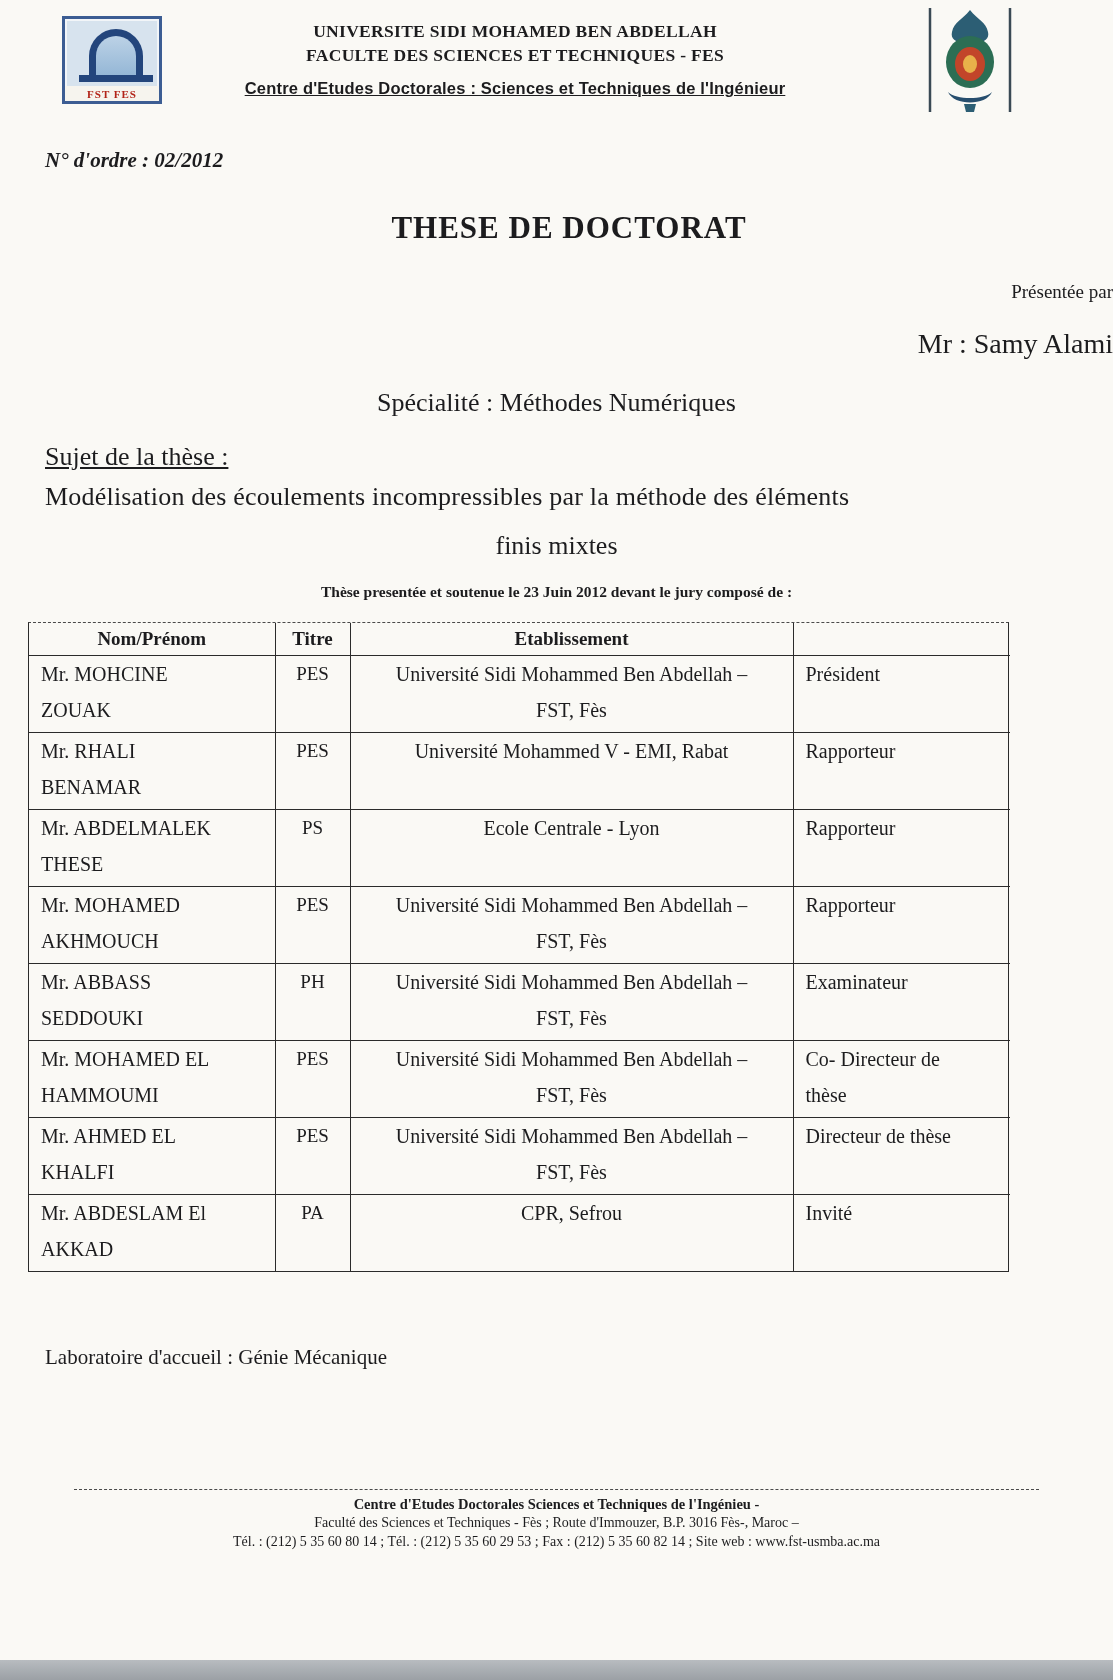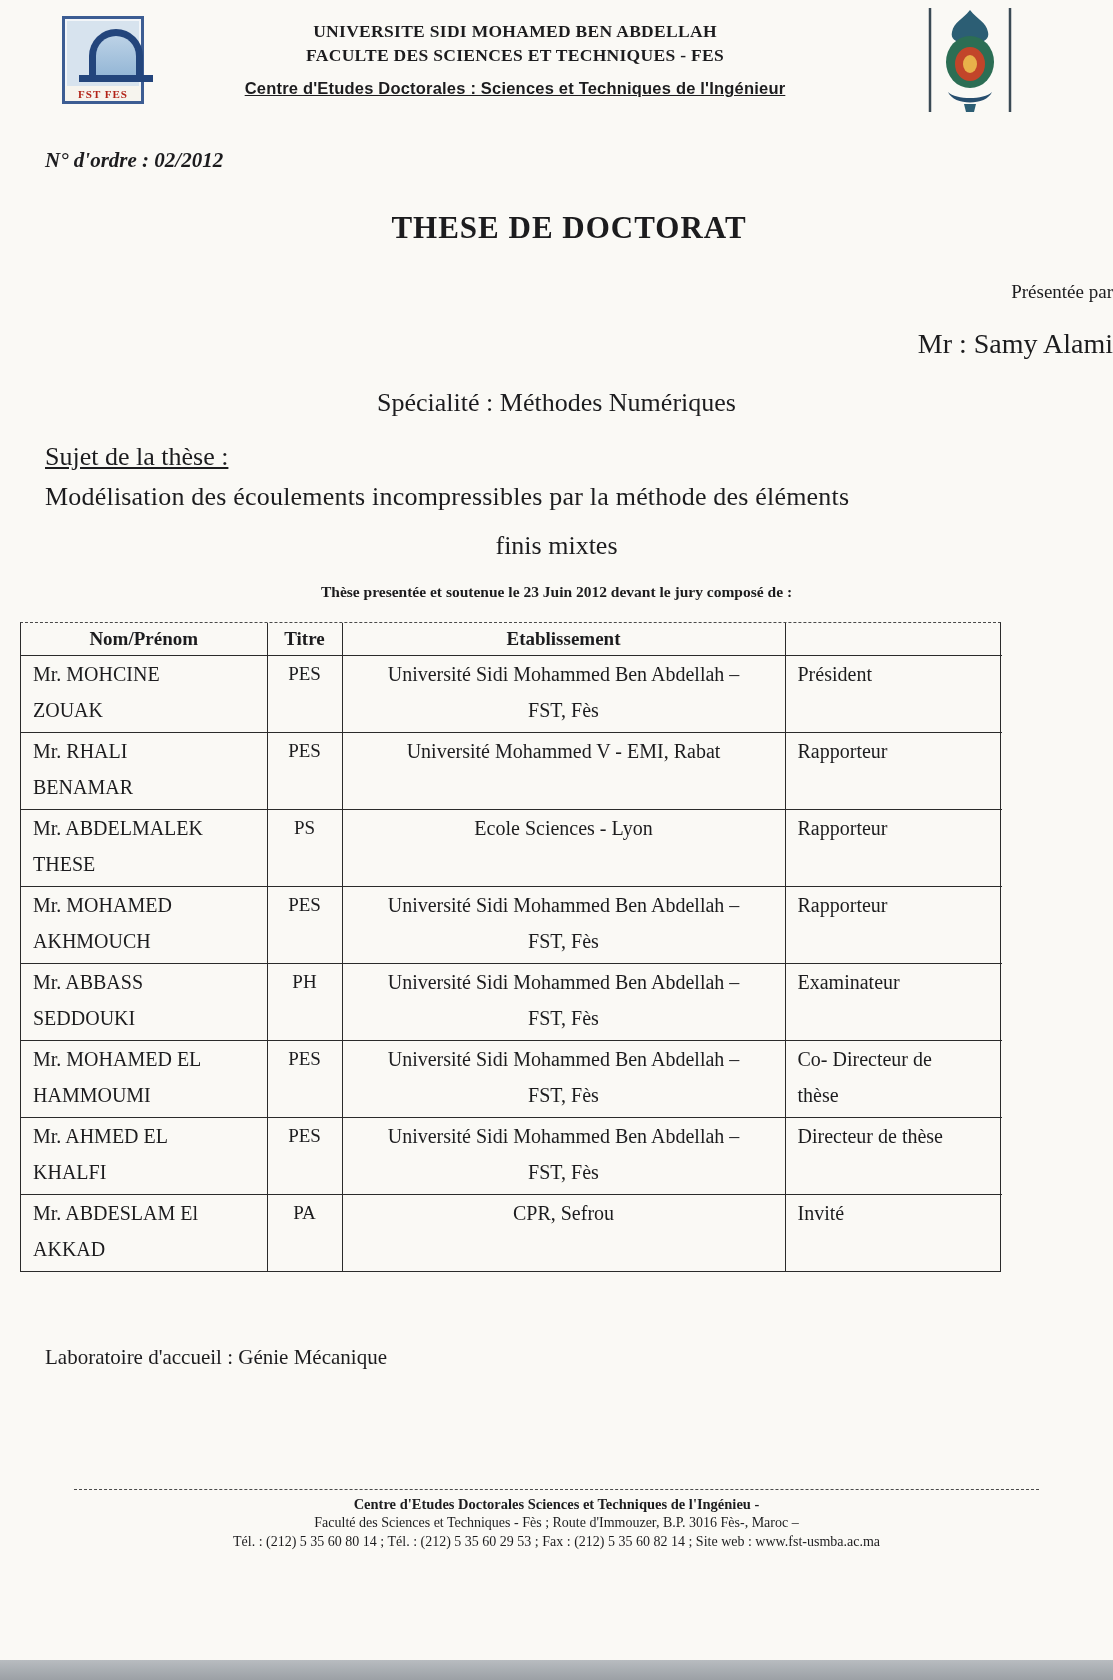--- a/index.html
+++ b/index.html
@@ -19,21 +19,21 @@
   .hdr-center { position: absolute; left: 180px; top: 20px; width: 670px; text-align: center; }
   .hdr-line { font-weight: bold; font-size: 17.5px; letter-spacing: 0.3px; line-height: 1.35; }
   .hdr-line3 {
     font-family: "Liberation Sans", sans-serif;
     font-weight: bold; font-size: 16.5px;
     text-decoration: underline;
     margin-top: 12px; letter-spacing: 0.2px;
   }
 
   .logo-left {
-    position: absolute; left: 62px; top: 16px; width: 82px; height: 88px;
+    position: absolute; left: 62px; top: 16px; width: 100px; height: 88px;
     border: 3px solid #3c5d93; background: #d7e3ee;
     display: flex; flex-direction: column; align-items: center; justify-content: flex-end;
     box-shadow: inset 0 0 0 2px #f2f5f8;
   }
   .logo-left .arch {
     position: absolute; left: 24px; top: 10px; width: 54px; height: 52px;
     border: 7px solid #23457c; border-bottom: none;
     border-radius: 28px 28px 0 0;
     background: linear-gradient(#bcd2e6, #8fb3d4);
   }
@@ -53,21 +53,21 @@
   .presented-by { position: absolute; left: 0; top: 281px; width: 100%; text-align: right; font-size: 19px; }
   .author { position: absolute; left: 0; top: 328px; width: 100%; text-align: right; font-size: 28px; }
   .specialty { position: absolute; left: 0; top: 388px; width: 100%; text-align: center; font-size: 26px; }
   .subject-label { position: absolute; left: 45px; top: 442px; font-size: 26px; text-decoration: underline; }
   .subject-l1 { position: absolute; left: 45px; top: 482px; width: 960px; font-size: 26px; letter-spacing: 0.2px; }
   .subject-l2 { position: absolute; left: 0; top: 531px; width: 100%; text-align: center; font-size: 26px; }
   .jury-intro { position: absolute; left: 0; top: 583px; width: 100%; text-align: center; font-size: 15.5px; font-weight: bold; }
 
   
   .table-wrap {
-    position: absolute; left: 20px; top: 622px; width: 981px;
+    position: absolute; left: 28px; top: 622px; width: 981px;
     border-left: 1.6px solid #2b2b2b; border-right: 1.6px solid #2b2b2b;
     border-bottom: 1.6px solid #2b2b2b; border-top: 1.4px dashed #4a4a4a;
     background: #faf9f5;
   }
   table.jury { border-collapse: collapse; width: 100%; table-layout: fixed; }
   .jury th {
     font-size: 19px; font-weight: bold; height: 32px; text-align: center;
     border-bottom: 1.4px dashed #4a4a4a; border-left: 1.5px solid #2b2b2b;
     padding: 3px 4px; vertical-align: middle;
   }
@@ -187,21 +187,21 @@
         </td>
       </tr>
 
       <tr>
         <td class="c-name">
           <div class="ln1">Mr. ABDELMALEK</div>
           <div class="ln2">THESE</div>
         </td>
         <td class="c-title">PS</td>
         <td class="c-inst">
-          <div class="ln1">Ecole Sciences - Lyon</div>
+          <div class="ln1">Ecole Centrale - Lyon</div>
           <div class="ln2"></div>
         </td>
         <td class="c-role">
           <div class="ln1">Rapporteur</div>
           <div class="ln2"></div>
         </td>
       </tr>
 
       <tr>
         <td class="c-name">

